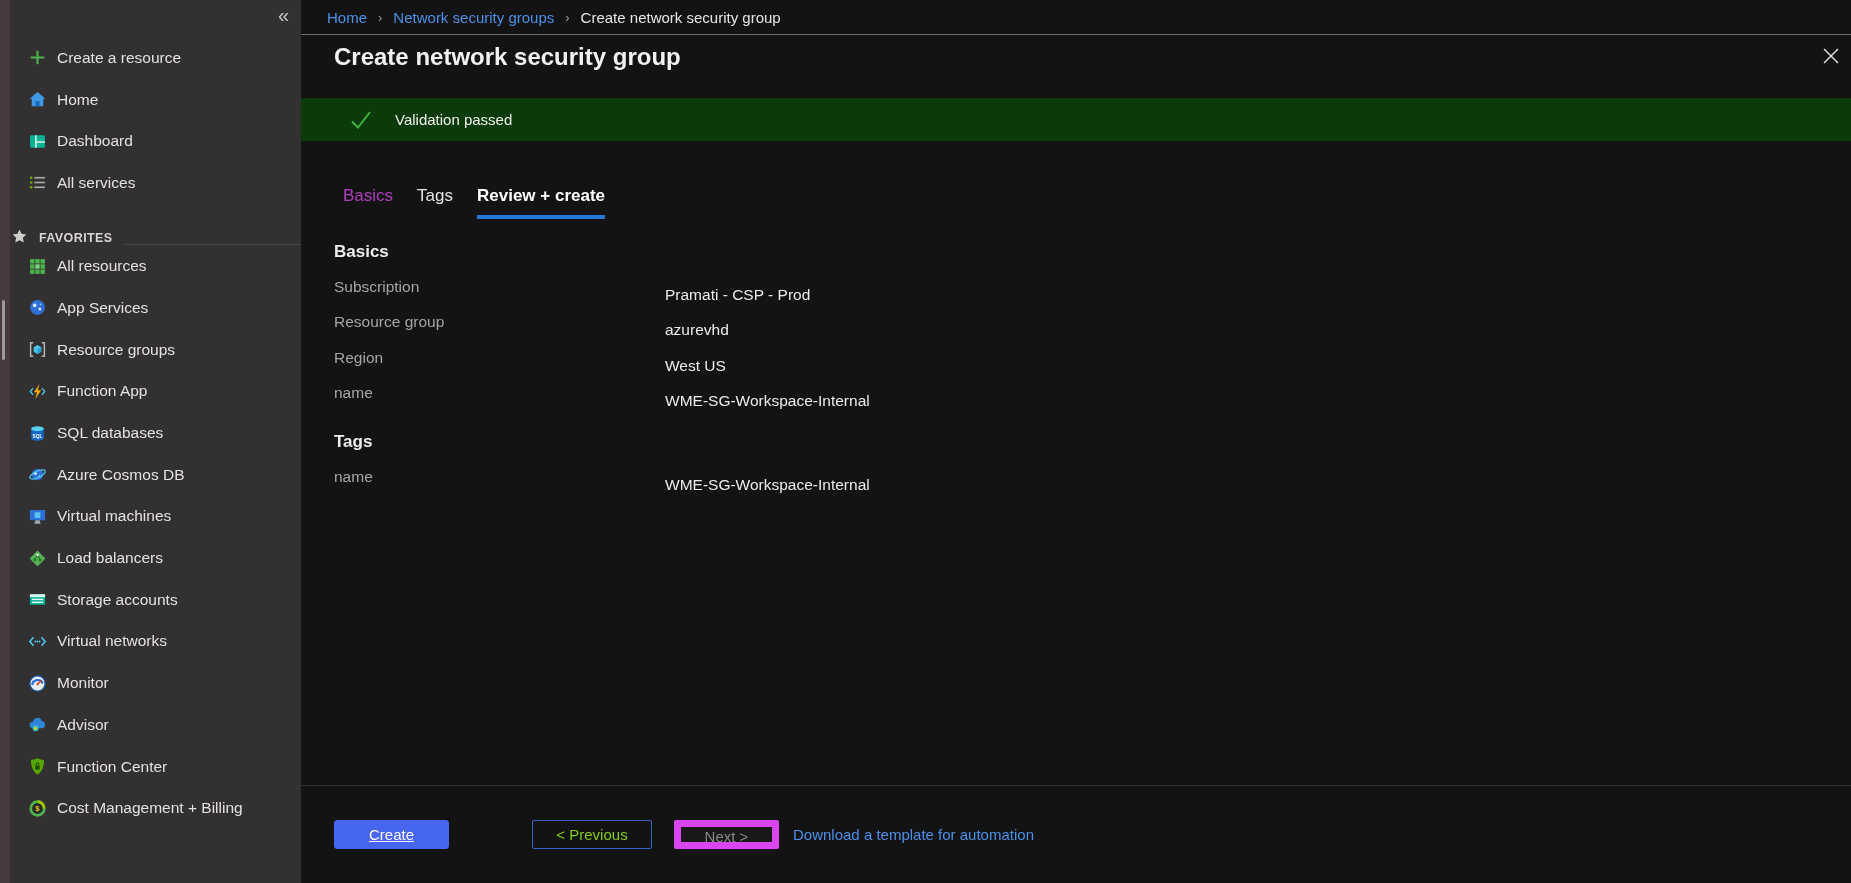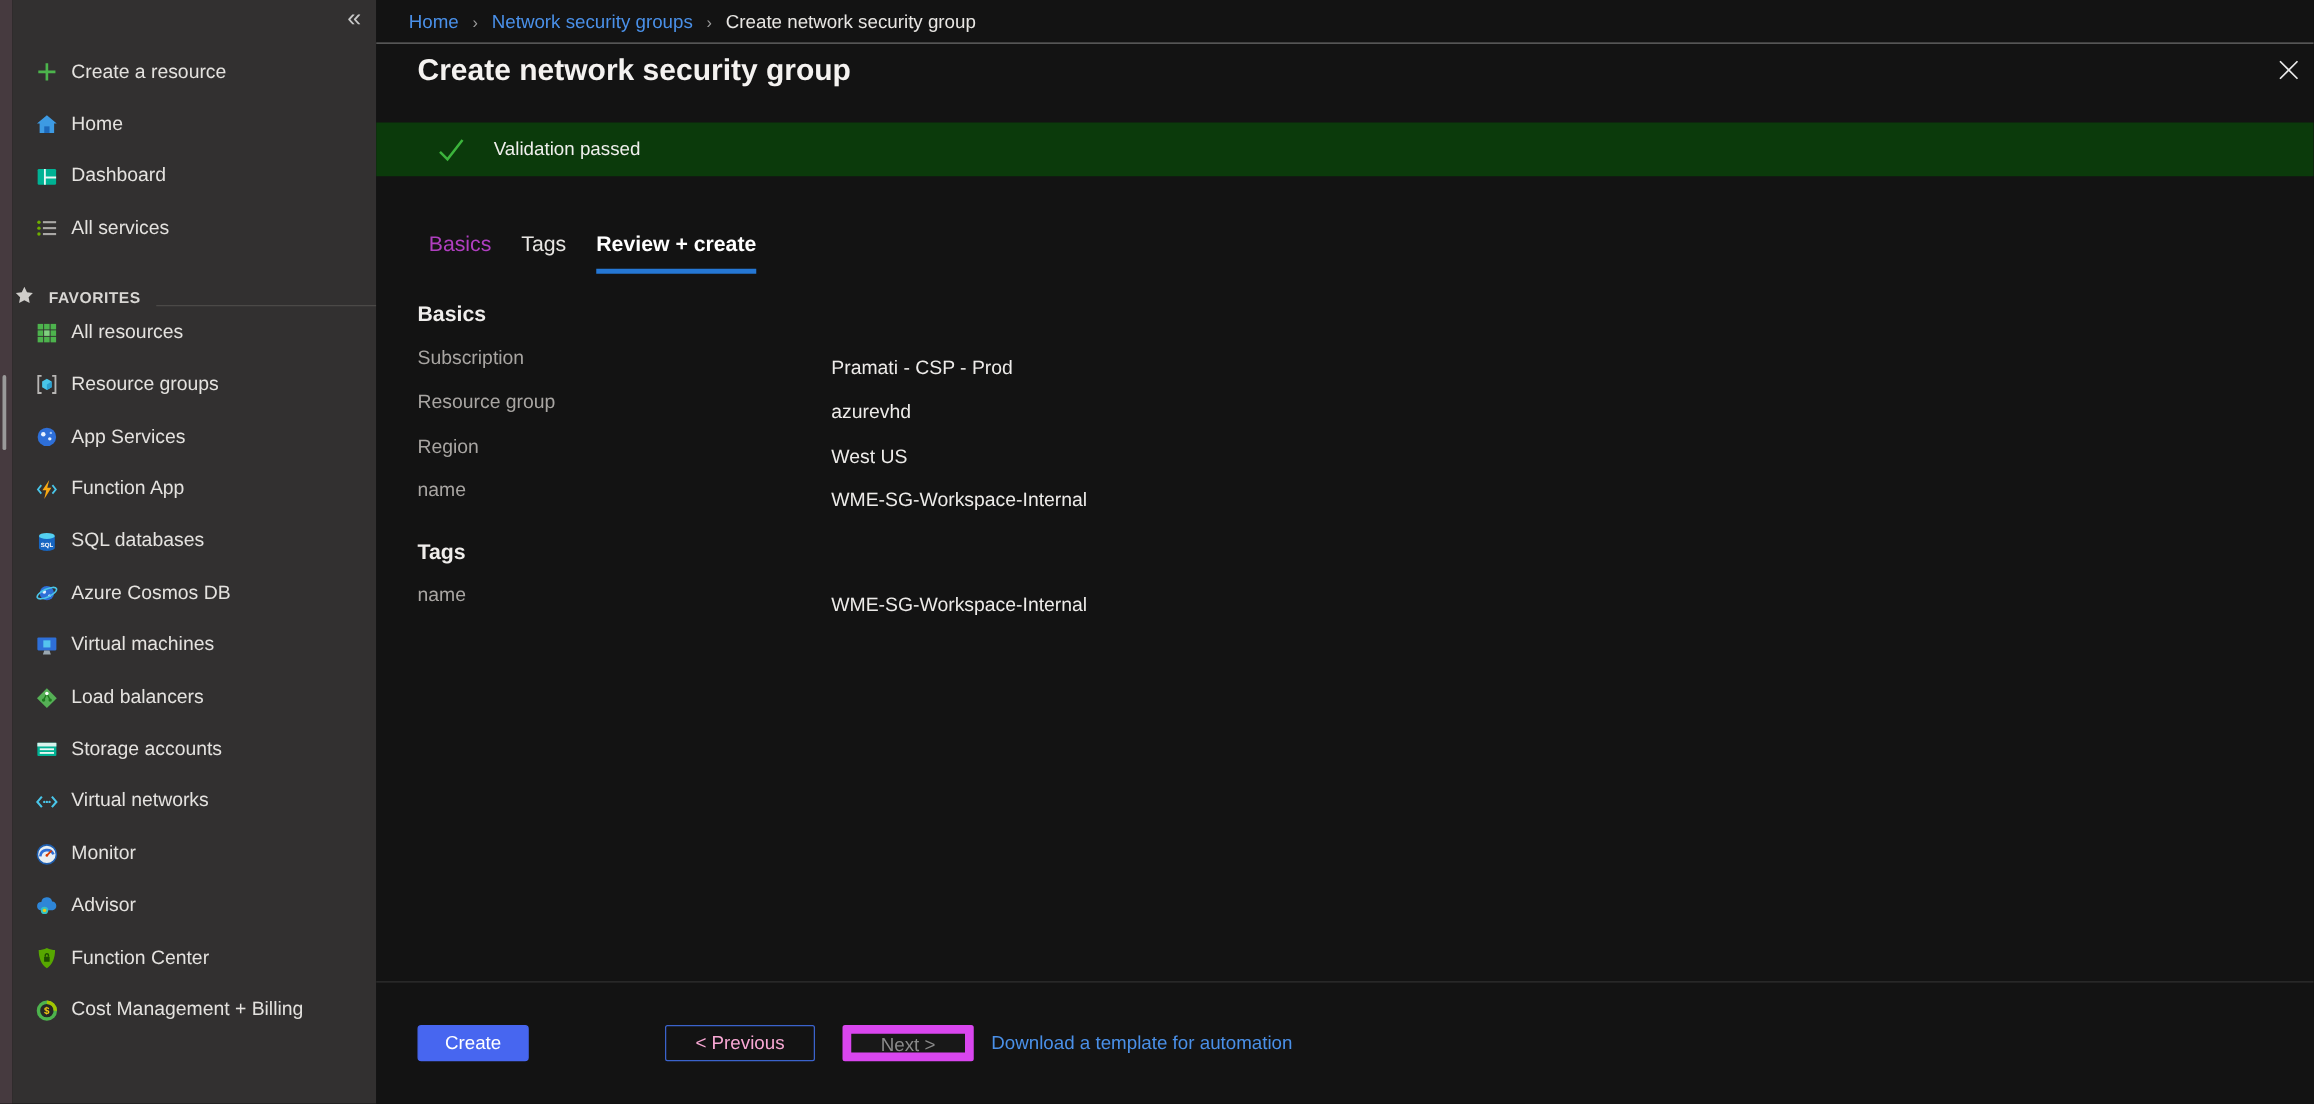--- a/index.html
+++ b/index.html
@@ -52,24 +52,24 @@
   .review { position:absolute; top:240px; left:33px; width:980px; }
   .section-heading { font-size:17px; font-weight:bold; color:#f0eeec; height:24px; line-height:24px; margin-bottom:5px; }
   .rrow { height:35.5px; display:flex; align-items:center; font-size:15.5px; }
   .rlabel { width:331px; color:#a8a5a2; flex:0 0 331px; }
   .rvalue { color:#edebe9;margin-top:16px; }
   .tags-section { margin-top:19px; }
 
   .footer-divider { position:absolute; top:785px; left:0; right:0; height:1px; background:#303030; }
   .footer { position:absolute; top:820px; left:0; right:0; height:29px; }
   .btn { font-family:"Liberation Sans", sans-serif; font-size:15px; cursor:pointer; }
-  .btn-create { position:absolute; left:33px; width:89px; height:29px; background:#4766f0; color:#ffffff;
-    border:1px solid #4766f0; border-radius:3px; }
+  .btn-create { position:absolute; left:33px; width:115px; height:29px; background:#4766f0; color:#ffffff;
+    border:1px solid #4766f0; border-radius:3px;text-decoration:underline; }
   .btn-prev { position:absolute; left:231px; width:120px; height:29px; background:transparent;
-    border:1px solid #3b63cc; color:#f9a8d4; border-radius:2px; }
+    border:1px solid #3b63cc; color:#84cc16; border-radius:2px; }
   .btn-next { position:absolute; left:373px; width:105px; height:29px; background:#181818;
     border:7px solid #d946ef; color:#8a8a8a; border-radius:2px; cursor:default; }
   .link-download { position:absolute; left:492px; line-height:29px; color:#4a90e8; font-size:15px; cursor:pointer; }
 </style>
 </head>
 <body>
 
 <div class="left-strip">
   <div class="left-thumb"></div>
 </div>
@@ -147,39 +147,39 @@
               <rect x="11.8" y="11.8" width="4.2" height="4.2"></rect>
             </g>
           </svg>
       </span>
       <span class="nav-label">All resources</span>
     </div>
 
     <div class="nav-item">
       <span class="nav-icon">
         <svg viewBox="0 0 18 18">
+            <circle cx="9" cy="9" r="7" fill="#2e6fd8"></circle>
+            <circle cx="6.3" cy="7" r="1.7" fill="#e8f2ff"></circle>
+            <circle cx="11.2" cy="10.5" r="1.3" fill="#e8f2ff"></circle>
+            <circle cx="12" cy="6" r="0.9" fill="#9cc3f5"></circle>
+          </svg>
+      </span>
+      <span class="nav-label">App Services</span>
+    </div>
+
+    <div class="nav-item">
+      <span class="nav-icon">
+        <svg viewBox="0 0 18 18">
             <path d="M5 2.5H2.5v13H5" stroke="#b8b6b4" stroke-width="1.4" fill="none"></path>
             <path d="M13 2.5h2.5v13H13" stroke="#b8b6b4" stroke-width="1.4" fill="none"></path>
             <path d="M9 4.8l3.6 2v4.4L9 13.2l-3.6-2V6.8z" fill="#49c5e8"></path>
             <path d="M9 9l3.6-2.2v4.4L9 13.2z" fill="#2a9fd0"></path>
           </svg>
       </span>
       <span class="nav-label">Resource groups</span>
-    </div>
-
-    <div class="nav-item">
-      <span class="nav-icon">
-        <svg viewBox="0 0 18 18">
-            <circle cx="9" cy="9" r="7" fill="#2e6fd8"></circle>
-            <circle cx="6.3" cy="7" r="1.7" fill="#e8f2ff"></circle>
-            <circle cx="11.2" cy="10.5" r="1.3" fill="#e8f2ff"></circle>
-            <circle cx="12" cy="6" r="0.9" fill="#9cc3f5"></circle>
-          </svg>
-      </span>
-      <span class="nav-label">App Services</span>
     </div>
 
     <div class="nav-item">
       <span class="nav-icon">
         <svg viewBox="0 0 18 18">
             <path d="M4.8 5.8L2.2 9l2.6 3.2" stroke="#49c5e8" stroke-width="1.3" fill="none"></path>
             <path d="M13.2 5.8L15.8 9l-2.6 3.2" stroke="#49c5e8" stroke-width="1.3" fill="none"></path>
             <path d="M10.8 1.8L5.6 9.6h2.9L7 16.2l5.4-8.4H9.3z" fill="#f7a813"></path>
           </svg>
       </span>

